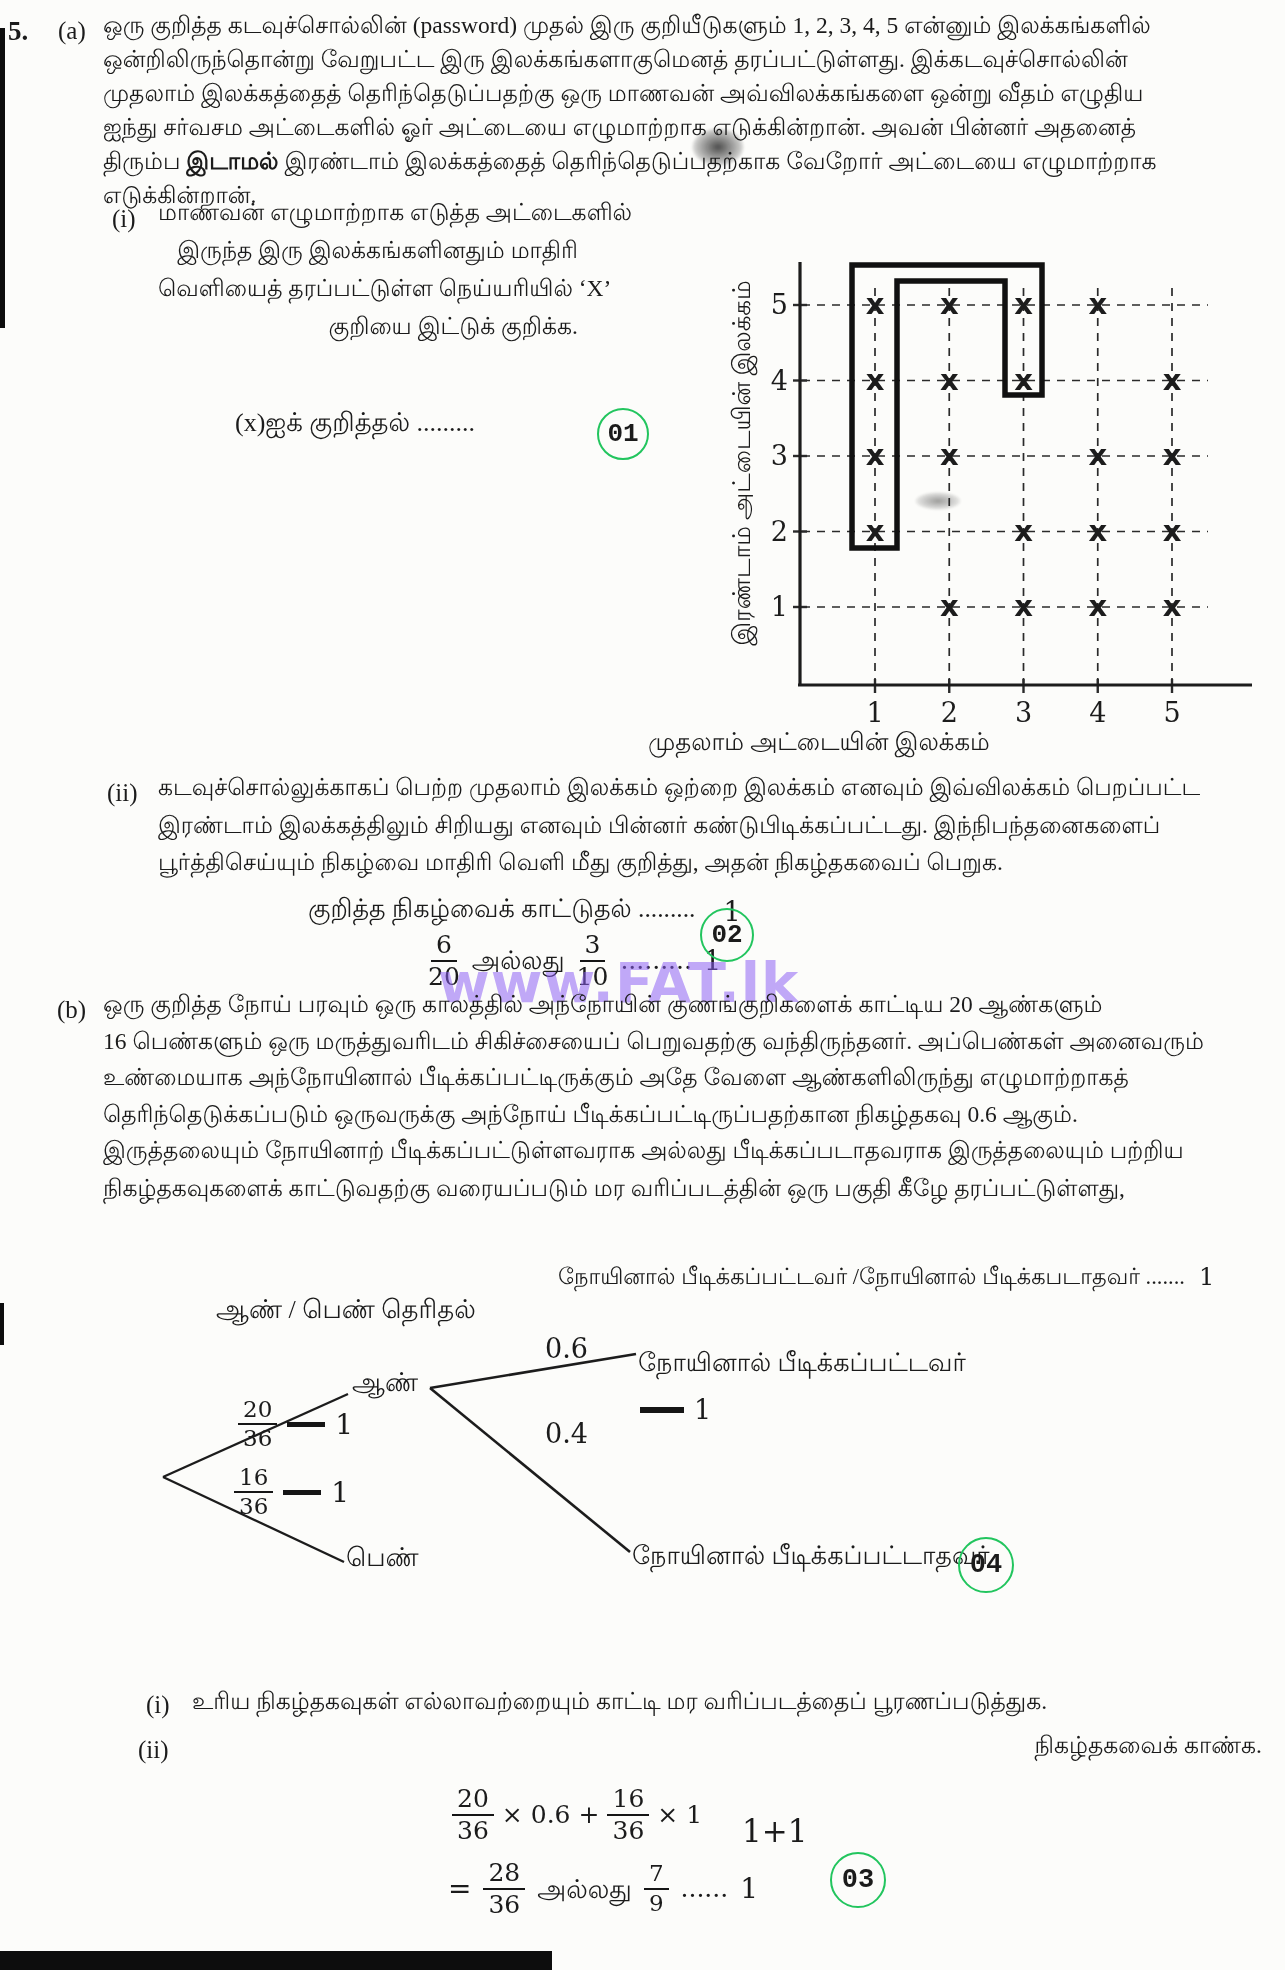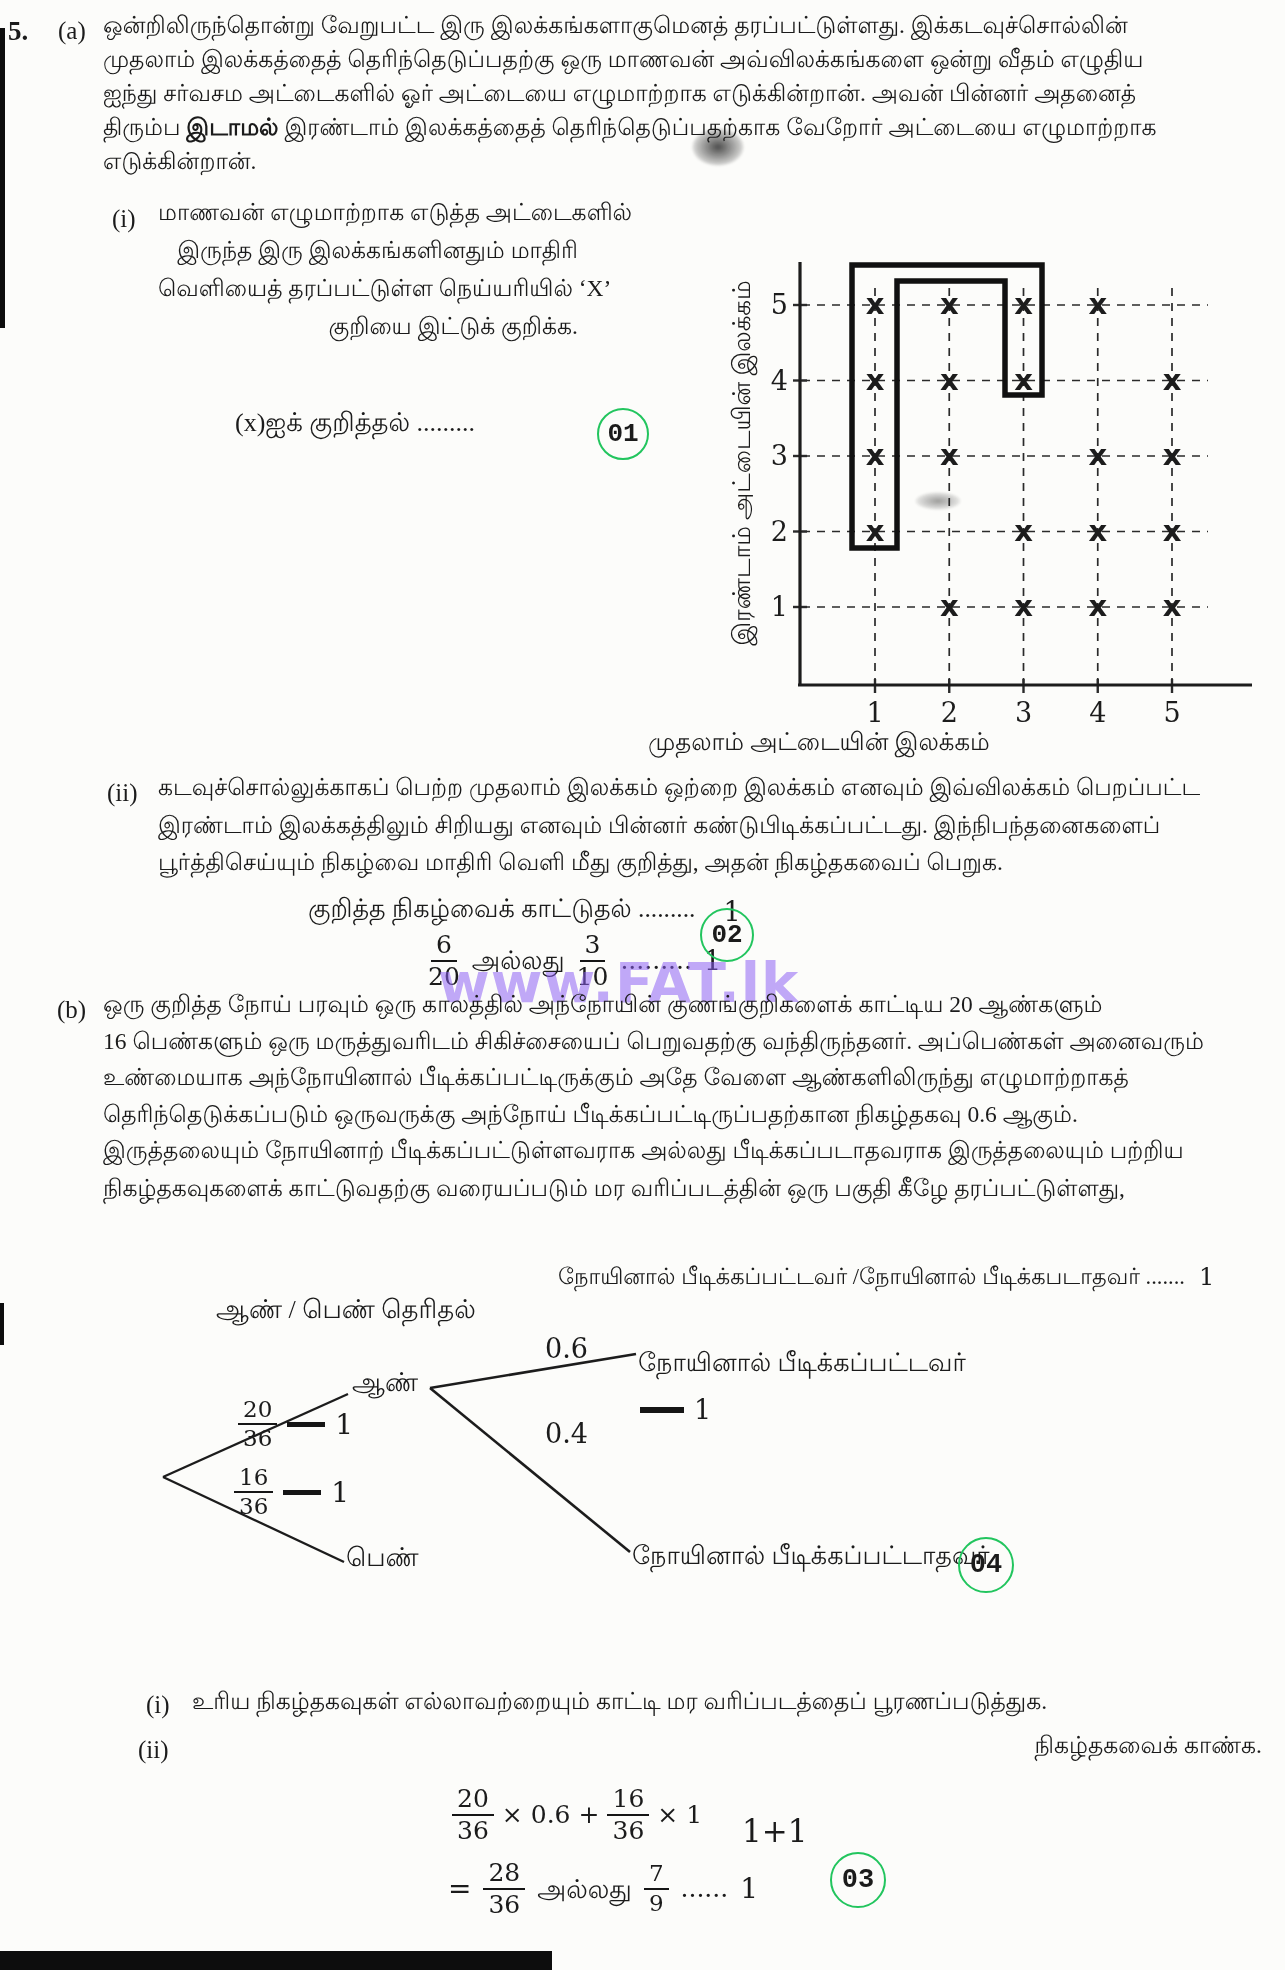--- a/index.html
+++ b/index.html
@@ -110,20 +110,21 @@
       <path d="M430 1388 L636 1354" stroke="#1c1c1c" stroke-width="2.6" fill="none"></path>
       <path d="M430 1388 L630 1552" stroke="#1c1c1c" stroke-width="2.6" fill="none"></path>
     </g>
   </svg>
 
   <div class="abs" style="left:8px;top:16px;font-size:27px;font-weight:bold;">5.</div>
   <div class="abs tam" style="left:58px;top:18px;font-size:25px;">(a)</div>
 
   <div class="abs tam plines lh34" style="left:103px;top:14px;width:1180px;">
     <div>
+        <div class="ln">ஒரு குறித்த கடவுச்சொல்லின் (password) முதல் இரு குறியீடுகளும் 1, 2, 3, 4, 5 என்னும் இலக்கங்களில்</div>
         <div class="ln">ஒன்றிலிருந்தொன்று வேறுபட்ட இரு இலக்கங்களாகுமெனத் தரப்பட்டுள்ளது. இக்கடவுச்சொல்லின்</div>
         <div class="ln">முதலாம் இலக்கத்தைத் தெரிந்தெடுப்பதற்கு ஒரு மாணவன் அவ்விலக்கங்களை ஒன்று வீதம் எழுதிய</div>
         <div class="ln">ஐந்து சர்வசம அட்டைகளில் ஓர் அட்டையை எழுமாற்றாக எடுக்கின்றான். அவன் பின்னர் அதனைத்</div>
       </div>
     <div class="ln"><span>திரும்ப </span><b>இடாமல்</b><span> இரண்டாம் இலக்கத்தைத் தெரிந்தெடுப்பதற்காக வேறோர் அட்டையை எழுமாற்றாக</span></div>
     <div class="ln">எடுக்கின்றான்.</div>
   </div>
 
   <div class="abs tam" style="left:112px;top:206px;font-size:25px;">(i)</div>
   <div class="abs tam plines lh38" style="left:158px;top:201px;width:420px;">

